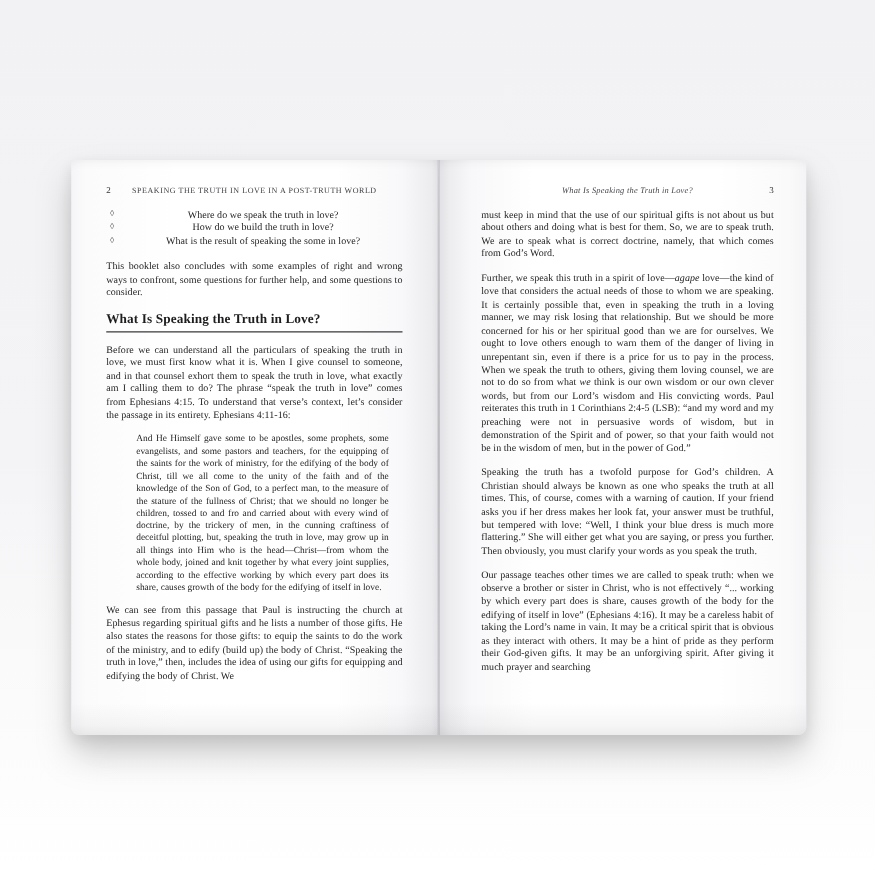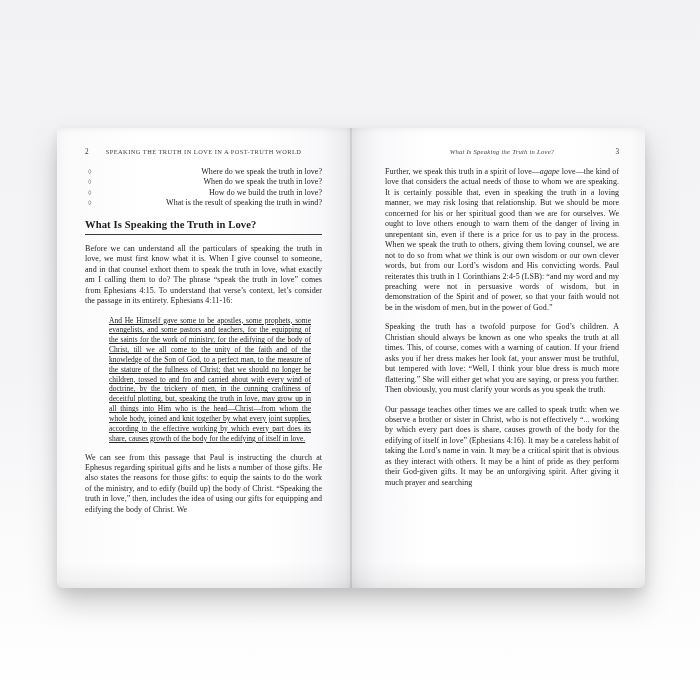--- a/index.html
+++ b/index.html
@@ -45,27 +45,27 @@
   .left  .running-head .title { letter-spacing:0.45px; }
   .right .running-head .title { font-style:italic; font-size:6.7px; letter-spacing:0.2px; color:#44444a; }
   .right .running-head .pagenum { text-align:right; }
 
   .body-text { font-size:8px; line-height:10.45px; text-align:justify; letter-spacing:0.04px; hyphens:auto; -webkit-hyphens:auto; }
   p.para { margin:0 0 9px 0; }
 
   ul.bullets { list-style:none; margin:0 0 10px 0; padding:0; }
   ul.bullets li { display:flex; }
   .diamond { width:11px; padding-left:3px; box-sizing:content-box; color:#6a6a6e; font-size:6.8px; line-height:10.45px; flex:none; }
-  ul.bullets .bt { flex:1; text-align:right; }
+  ul.bullets .bt { flex:1; text-align:center; }
 
   h2.section-heading {
     font-size:10.6px; font-weight:bold; letter-spacing:0.1px; color:#1d1d1f;
     margin:10px 0 9px 0; padding-bottom:4px; border-bottom:1.4px solid #3a3a3e;
   }
-  blockquote.quote { margin:0 11px 9px 24px; font-size:7.5px; line-height:9.85px; text-align:justify; hyphens:auto;text-decoration:underline; -webkit-hyphens:auto; }
+  blockquote.quote { margin:0 11px 9px 24px; font-size:7.5px; line-height:9.85px; text-align:justify; hyphens:auto; -webkit-hyphens:auto; }
   em { }
 </style>
 </head>
 <body>
 
 <div class="scene">
   <div class="book">
 
     <div class="page left">
       <div class="content">
@@ -75,51 +75,49 @@
           <span class="pagenum"></span>
         </div>
 
         <ul class="bullets body-text">
           <li>
             <span class="diamond">◊</span>
             <span class="bt">Where do we speak the truth in love?</span>
           </li>
           <li>
             <span class="diamond">◊</span>
-            <span class="bt">When do we speak the truth in love?</span>
-          </li>
-          <li>
-            <span class="diamond">◊</span>
             <span class="bt">How do we build the truth in love?</span>
           </li>
           <li>
             <span class="diamond">◊</span>
-            <span class="bt">What is the result of speaking the truth in wind?</span>
+            <span class="bt">What is the result of speaking the some in love?</span>
           </li>
         </ul>
 
+        <p class="para body-text">This booklet also concludes with some examples of right and wrong ways to confront, some questions for further help, and some questions to consider.</p>
 
         <h2 class="section-heading">What Is Speaking the Truth in Love?</h2>
 
         <p class="para body-text">Before we can understand all the particulars of speaking the truth in love, we must first know what it is. When I give counsel to someone, and in that counsel exhort them to speak the truth in love, what exactly am I calling them to do? The phrase “speak the truth in love” comes from Ephesians 4:15. To understand that verse’s context, let’s consider the passage in its entirety. Ephesians 4:11-16:</p>
 
         <blockquote class="quote">And He Himself gave some to be apostles, some prophets, some evangelists, and some pastors and teachers, for the equipping of the saints for the work of ministry, for the edifying of the body of Christ, till we all come to the unity of the faith and of the knowledge of the Son of God, to a perfect man, to the measure of the stature of the fullness of Christ; that we should no longer be children, tossed to and fro and carried about with every wind of doctrine, by the trickery of men, in the cunning craftiness of deceitful plotting, but, speaking the truth in love, may grow up in all things into Him who is the head—Christ—from whom the whole body, joined and knit together by what every joint supplies, according to the effective working by which every part does its share, causes growth of the body for the edifying of itself in love.</blockquote>
 
         <p class="para body-text">We can see from this passage that Paul is instructing the church at Ephesus regarding spiritual gifts and he lists a number of those gifts. He also states the reasons for those gifts: to equip the saints to do the work of the ministry, and to edify (build up) the body of Christ. “Speaking the truth in love,” then, includes the idea of using our gifts for equipping and edifying the body of Christ. We</p>
       </div>
     </div>
 
     <div class="page right">
       <div class="content">
         <div class="running-head">
           <span class="pagenum"></span>
           <span class="title">What Is Speaking the Truth in Love?</span>
           <span class="pagenum">3</span>
         </div>
 
+        <p class="para body-text">must keep in mind that the use of our spiritual gifts is not about us but about others and doing what is best for them. So, we are to speak truth. We are to speak what is correct doctrine, namely, that which comes from God’s Word.</p>
 
         <p class="para body-text"><span>Further, we speak this truth in a spirit of love—</span><em>agape</em><span> love—the kind of love that considers the actual needs of those to whom we are speaking. It is certainly possible that, even in speaking the truth in a loving manner, we may risk losing that relationship. But we should be more concerned for his or her spiritual good than we are for ourselves. We ought to love others enough to warn them of the danger of living in unrepentant sin, even if there is a price for us to pay in the process. When we speak the truth to others, giving them loving counsel, we are not to do so from what </span><em>we</em><span> think is our own wisdom or our own clever words, but from our Lord’s wisdom and His convicting words. Paul reiterates this truth in 1 Corinthians 2:4-5 (LSB): “and my word and my preaching were not in persuasive words of wisdom, but in demonstration of the Spirit and of power, so that your faith would not be in the wisdom of men, but in the power of God.”</span></p>
 
         <p class="para body-text">Speaking the truth has a twofold purpose for God’s children. A Christian should always be known as one who speaks the truth at all times. This, of course, comes with a warning of caution. If your friend asks you if her dress makes her look fat, your answer must be truthful, but tempered with love: “Well, I think your blue dress is much more flattering.” She will either get what you are saying, or press you further. Then obviously, you must clarify your words as you speak the truth.</p>
 
         <p class="para body-text">Our passage teaches other times we are called to speak truth: when we observe a brother or sister in Christ, who is not effectively “... working by which every part does is share, causes growth of the body for the edifying of itself in love” (Ephesians 4:16). It may be a careless habit of taking the Lord’s name in vain. It may be a critical spirit that is obvious as they interact with others. It may be a hint of pride as they perform their God-given gifts. It may be an unforgiving spirit. After giving it much prayer and searching</p>
       </div>
     </div>
 
     <div class="spine-crease"></div>

